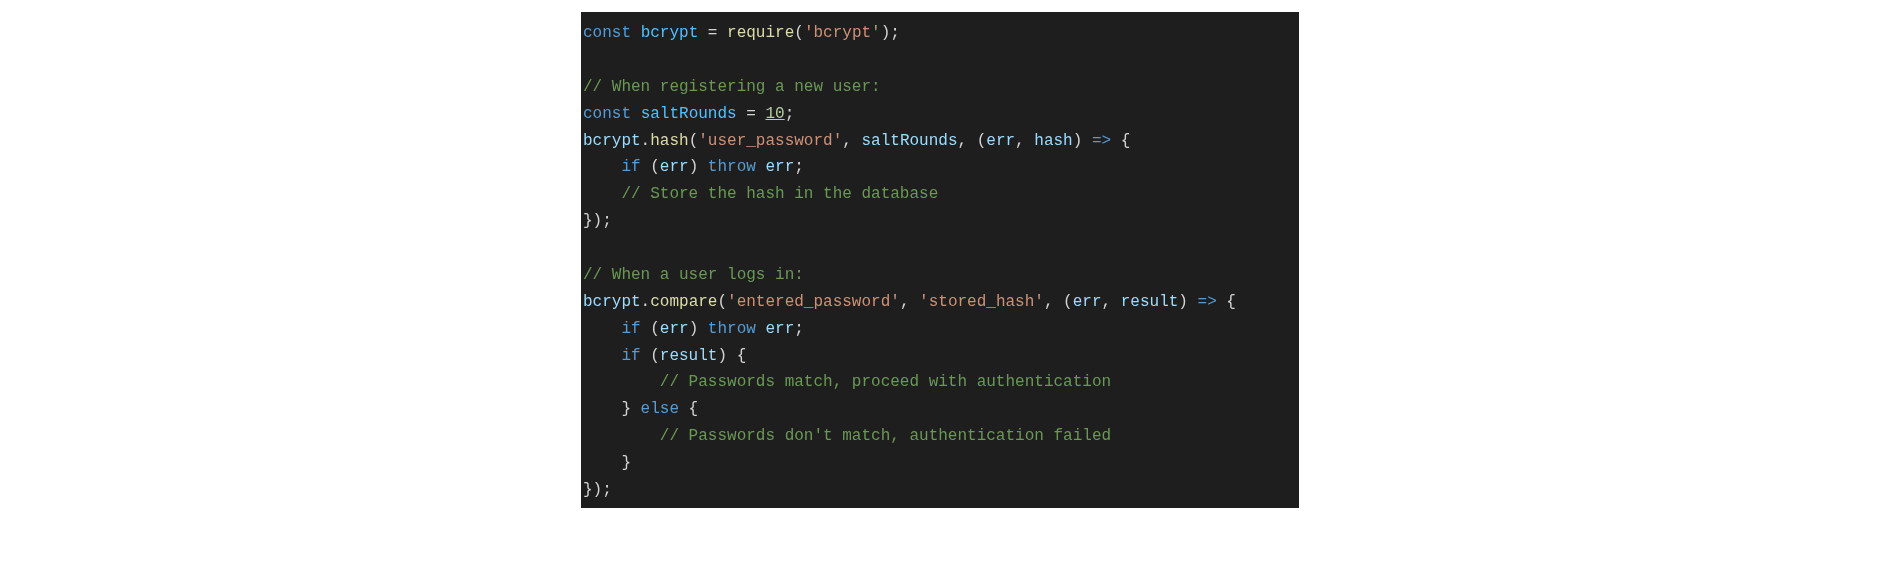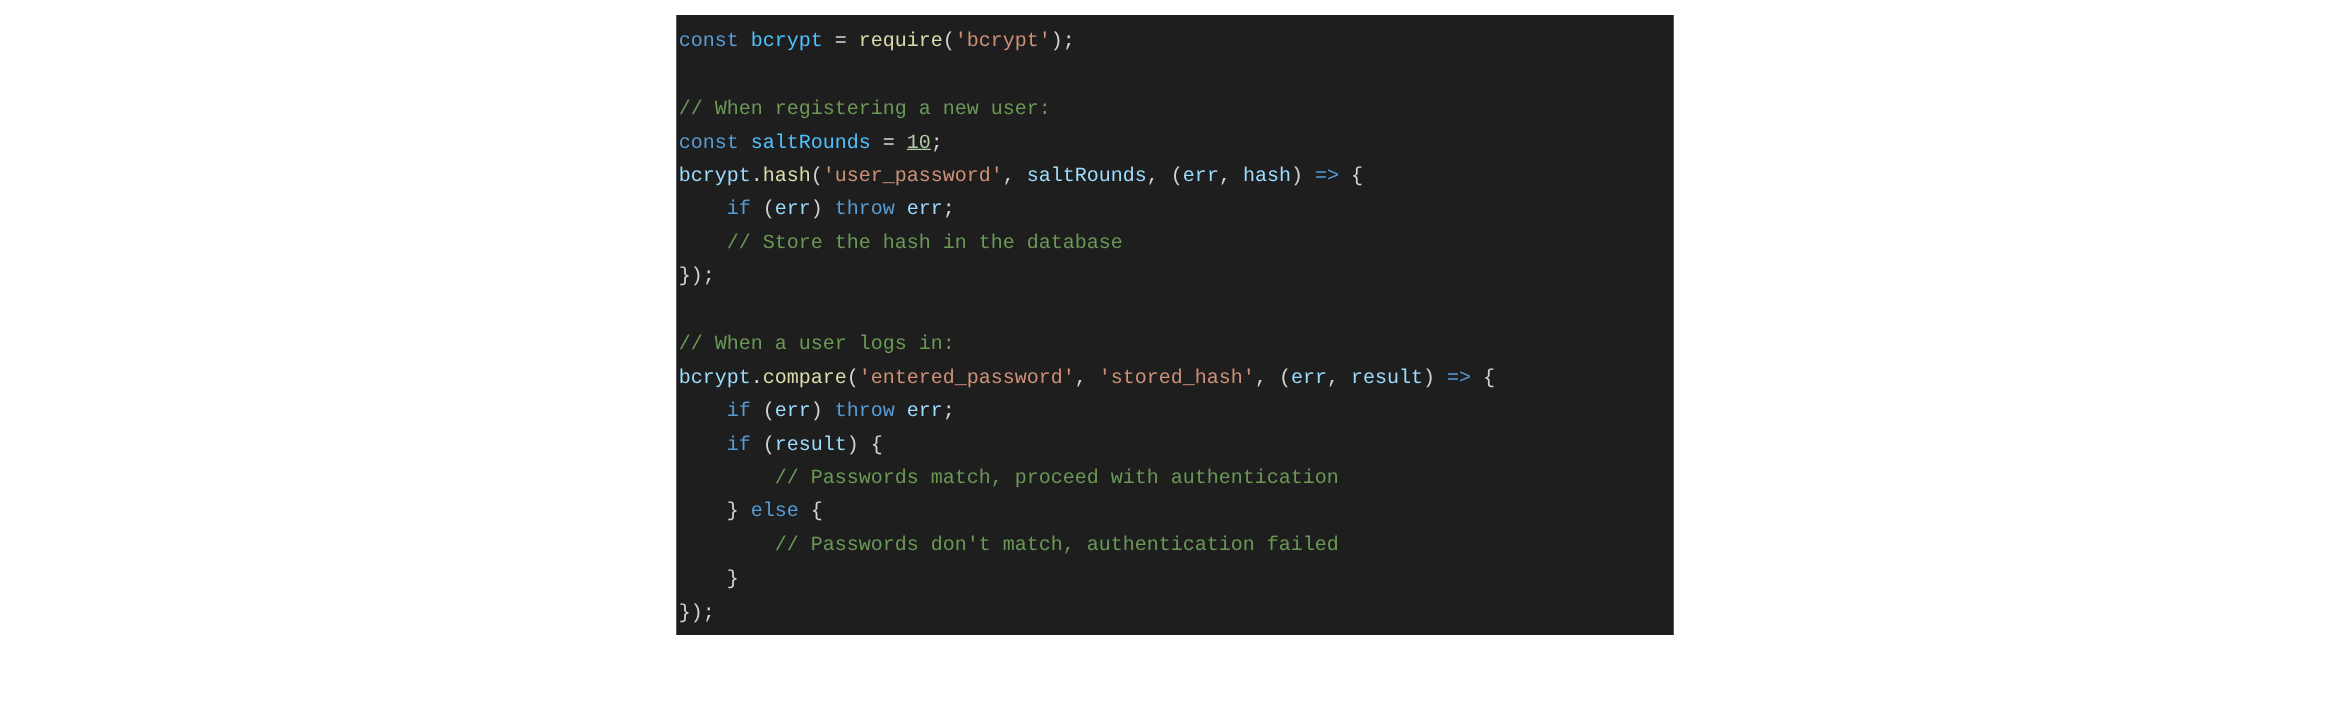--- a/index.html
+++ b/index.html
@@ -12,21 +12,21 @@
       height: 578px;
       display: flex;
       justify-content: center;
       align-items: flex-start;
       padding-top: 12px;
       box-sizing: border-box;
     }
     .code-block {
       background: #1e1e1e;
       color: #d4d4d4;
-      width: 798px;
+      width: 718px;
       padding: 8px 0 4px 0;
       line-height: 1.68;
       white-space: pre;
       overflow: hidden;
       font-family: Consolas, 'Courier New', monospace;
     }
     .line {
       padding: 0 2px;
     }
     .kw { color: #569cd6; }        

